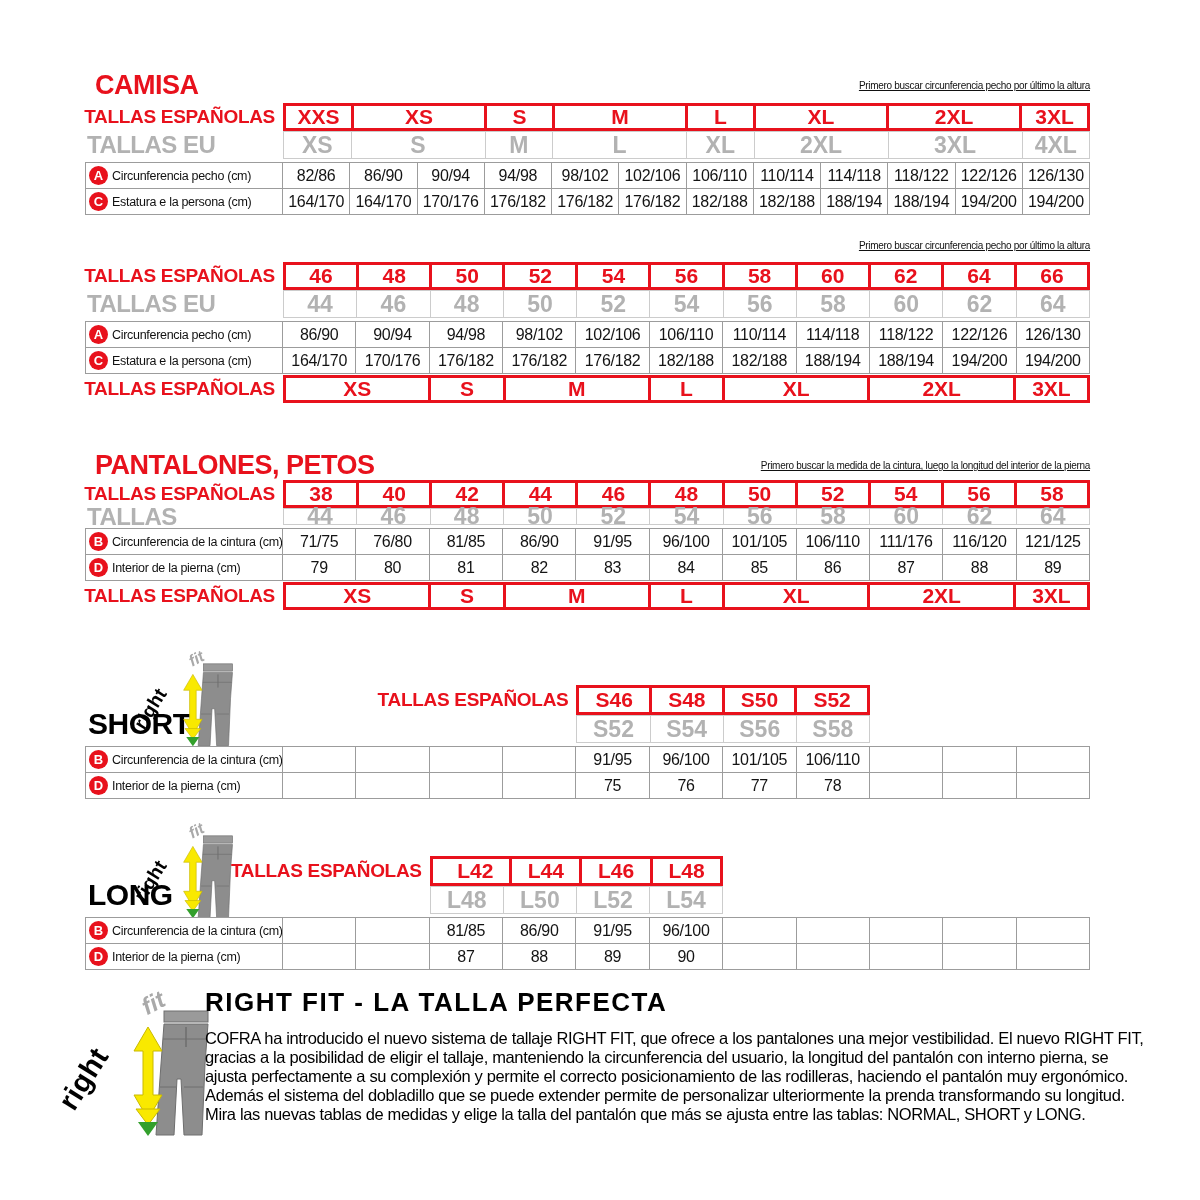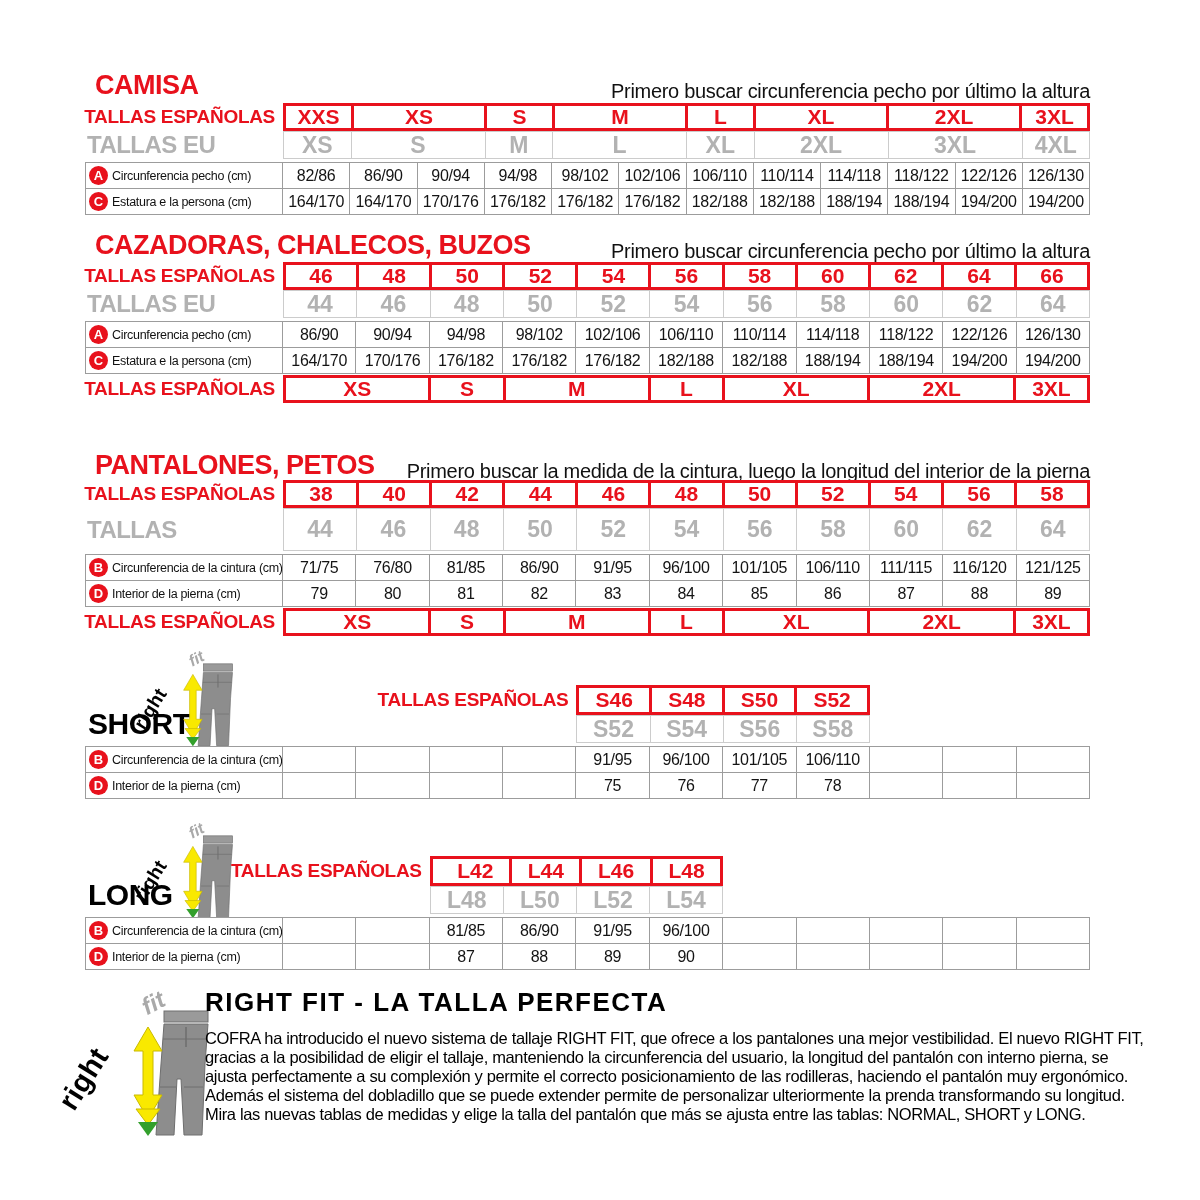--- a/index.html
+++ b/index.html
@@ -11,22 +11,22 @@
     width:1200px;height:1200px;background:#ffffff;position:relative;
     font-family:"Liberation Sans",sans-serif;color:var(--text);
     overflow:hidden;
   }
   .section{position:absolute;left:0;width:1200px;}
   .sec-title{
     position:absolute;left:95px;top:0;color:var(--red);
     font-size:27px;font-weight:bold;letter-spacing:-0.5px;white-space:nowrap;
   }
   .sec-note{
-    position:absolute;right:110px;top:10px;font-size:20px;color:#111;
-    letter-spacing:-0.3px;white-space:nowrap;
+    position:absolute;right:110px;top:10px;font-size:10px;color:#111;
+    letter-spacing:-0.3px;white-space:nowrap;text-decoration:underline;
   }
   .table-host{position:absolute;left:85px;width:1010px;}
   
   .trow{position:relative;width:1010px;}
   .red-label{
     position:absolute;top:0;height:100%;display:flex;align-items:center;
     justify-content:flex-end;padding-right:8px;box-sizing:border-box;
     color:var(--red);font-weight:bold;font-size:19px;letter-spacing:-0.3px;white-space:nowrap;
   }
   .gray-label{
@@ -150,21 +150,20 @@
           <div class="scell scell-data" style="flex: 1 1 0%;">188/194</div>
           <div class="scell scell-data" style="flex: 1 1 0%;">188/194</div>
           <div class="scell scell-data" style="flex: 1 1 0%;">194/200</div>
           <div class="scell scell-data" style="flex: 1 1 0%;">194/200</div>
         </div>
       </div>
     </div>
 </div>
 
 <div class="section" style="top:230px;height:190px;">
-  <div class="sec-title">CAZADORAS, CHALECOS, BUZOS</div>
   <div class="sec-note">Primero buscar circunferencia pecho por último la altura</div>
   <div class="table-host" style="top:32px;">
       <div class="trow" style="height: 28px;">
         <div class="red-label" style="left: 0px; width: 198px;">TALLAS ESPAÑOLAS</div>
         <div class="strip strip-red" style="left: 198px; width: 807px;">
           <div class="scell scell-red" style="flex: 1 1 0%;">46</div>
           <div class="scell scell-red" style="flex: 1 1 0%;">48</div>
           <div class="scell scell-red" style="flex: 1 1 0%;">50</div>
           <div class="scell scell-red" style="flex: 1 1 0%;">52</div>
           <div class="scell scell-red" style="flex: 1 1 0%;">54</div>
@@ -258,21 +257,21 @@
           <div class="scell scell-red" style="flex: 1 1 0%;">44</div>
           <div class="scell scell-red" style="flex: 1 1 0%;">46</div>
           <div class="scell scell-red" style="flex: 1 1 0%;">48</div>
           <div class="scell scell-red" style="flex: 1 1 0%;">50</div>
           <div class="scell scell-red" style="flex: 1 1 0%;">52</div>
           <div class="scell scell-red" style="flex: 1 1 0%;">54</div>
           <div class="scell scell-red" style="flex: 1 1 0%;">56</div>
           <div class="scell scell-red" style="flex: 1 1 0%;">58</div>
         </div>
       </div>
-      <div class="trow" style="height: 43px;">
+      <div class="trow" style="height: 17px;">
         <div class="gray-label" style="left: 2px; width: 198px;">TALLAS</div>
         <div class="strip strip-gray" style="left: 198px; width: 807px;">
           <div class="scell scell-gray" style="flex: 1 1 0%;">44</div>
           <div class="scell scell-gray" style="flex: 1 1 0%;">46</div>
           <div class="scell scell-gray" style="flex: 1 1 0%;">48</div>
           <div class="scell scell-gray" style="flex: 1 1 0%;">50</div>
           <div class="scell scell-gray" style="flex: 1 1 0%;">52</div>
           <div class="scell scell-gray" style="flex: 1 1 0%;">54</div>
           <div class="scell scell-gray" style="flex: 1 1 0%;">56</div>
           <div class="scell scell-gray" style="flex: 1 1 0%;">58</div>
@@ -288,21 +287,21 @@
         </div>
         <div class="strip strip-data" style="left: 197px; width: 808px;">
           <div class="scell scell-data" style="flex: 1 1 0%; text-align: center;">71/75</div>
           <div class="scell scell-data" style="flex: 1 1 0%;">76/80</div>
           <div class="scell scell-data" style="flex: 1 1 0%;">81/85</div>
           <div class="scell scell-data" style="flex: 1 1 0%;">86/90</div>
           <div class="scell scell-data" style="flex: 1 1 0%;">91/95</div>
           <div class="scell scell-data" style="flex: 1 1 0%;">96/100</div>
           <div class="scell scell-data" style="flex: 1 1 0%;">101/105</div>
           <div class="scell scell-data" style="flex: 1 1 0%;">106/110</div>
-          <div class="scell scell-data" style="flex: 1 1 0%;">111/115</div>
+          <div class="scell scell-data" style="flex: 1 1 0%;">111/176</div>
           <div class="scell scell-data" style="flex: 1 1 0%;">116/120</div>
           <div class="scell scell-data" style="flex: 1 1 0%;">121/125</div>
         </div>
       </div>
       <div class="trow" style="height: 27px; margin-top: -1px;">
         <div class="rowlabel-cell" style="width: 198px;">
           <div class="badge">D</div>
           <div class="rowlabel-text">Interior de la pierna (cm)</div>
         </div>
         <div class="strip strip-data" style="left: 197px; width: 808px;">

